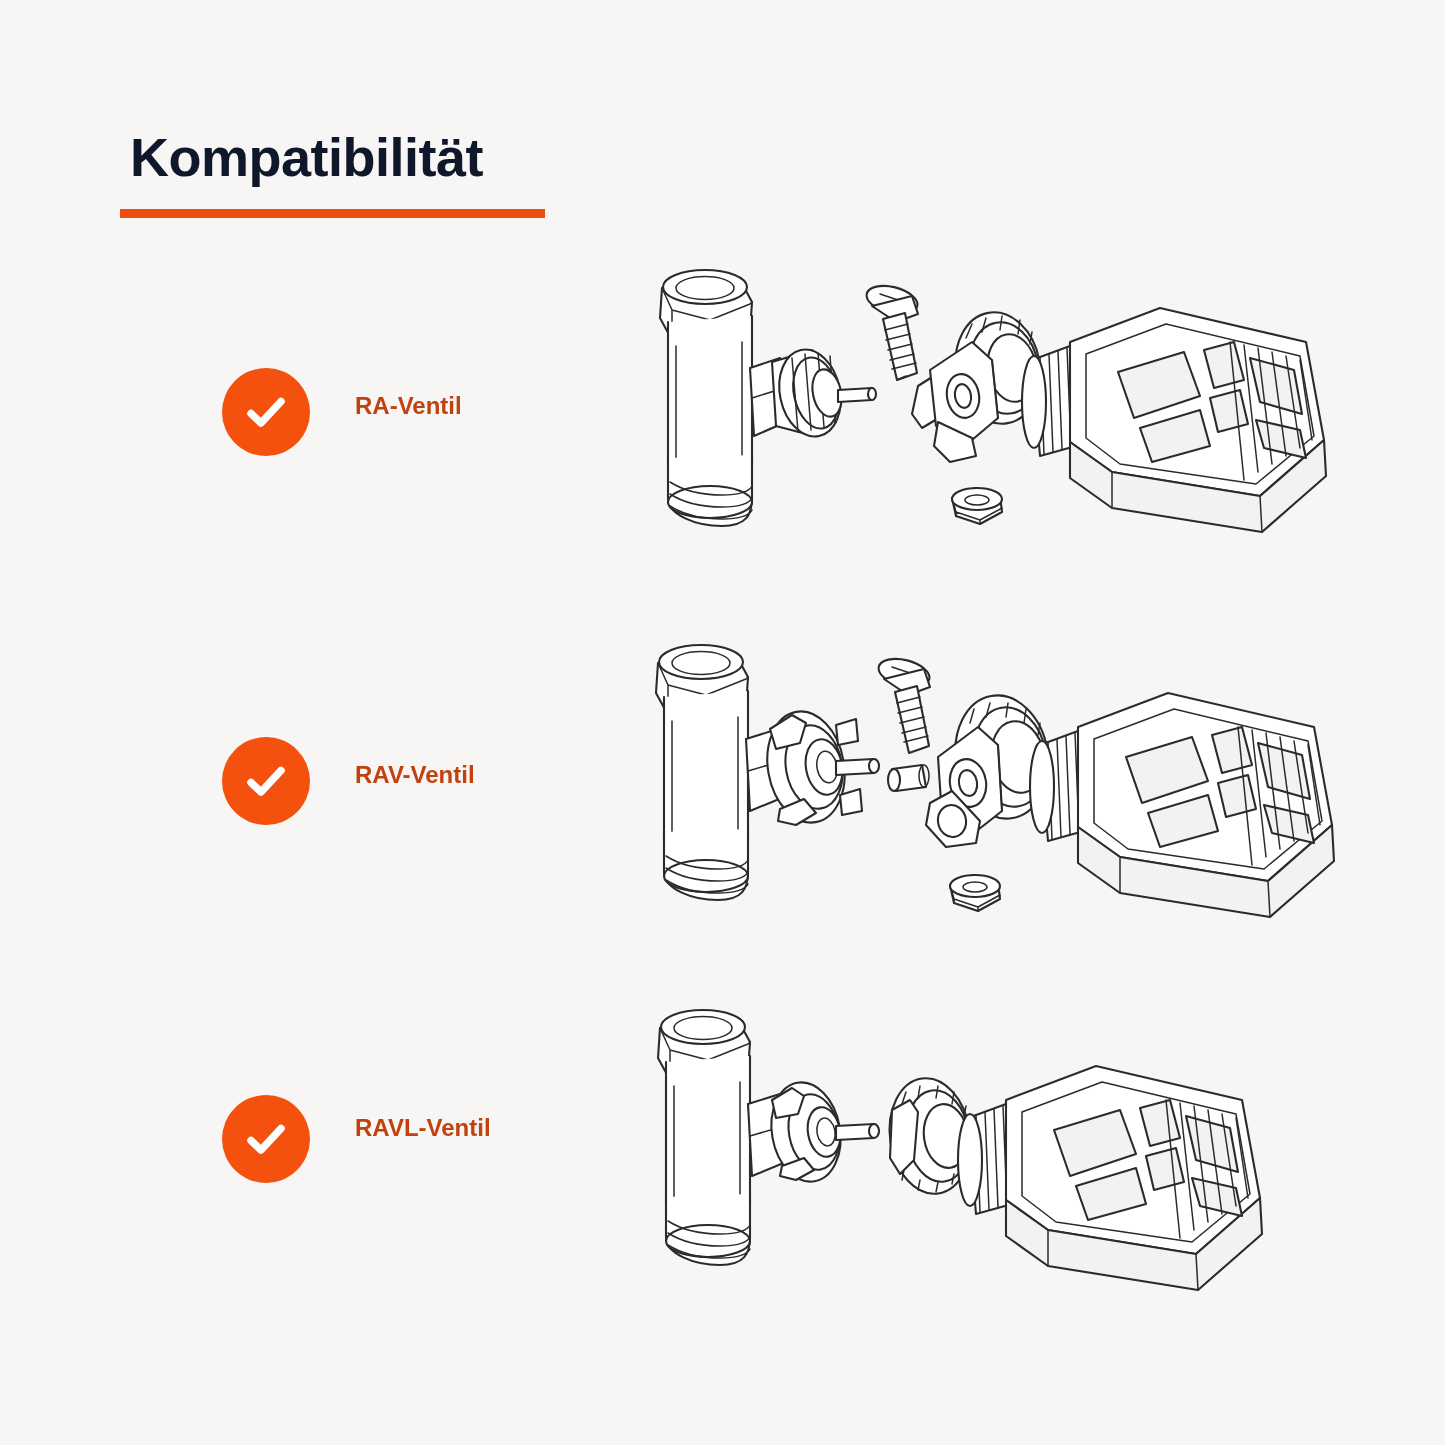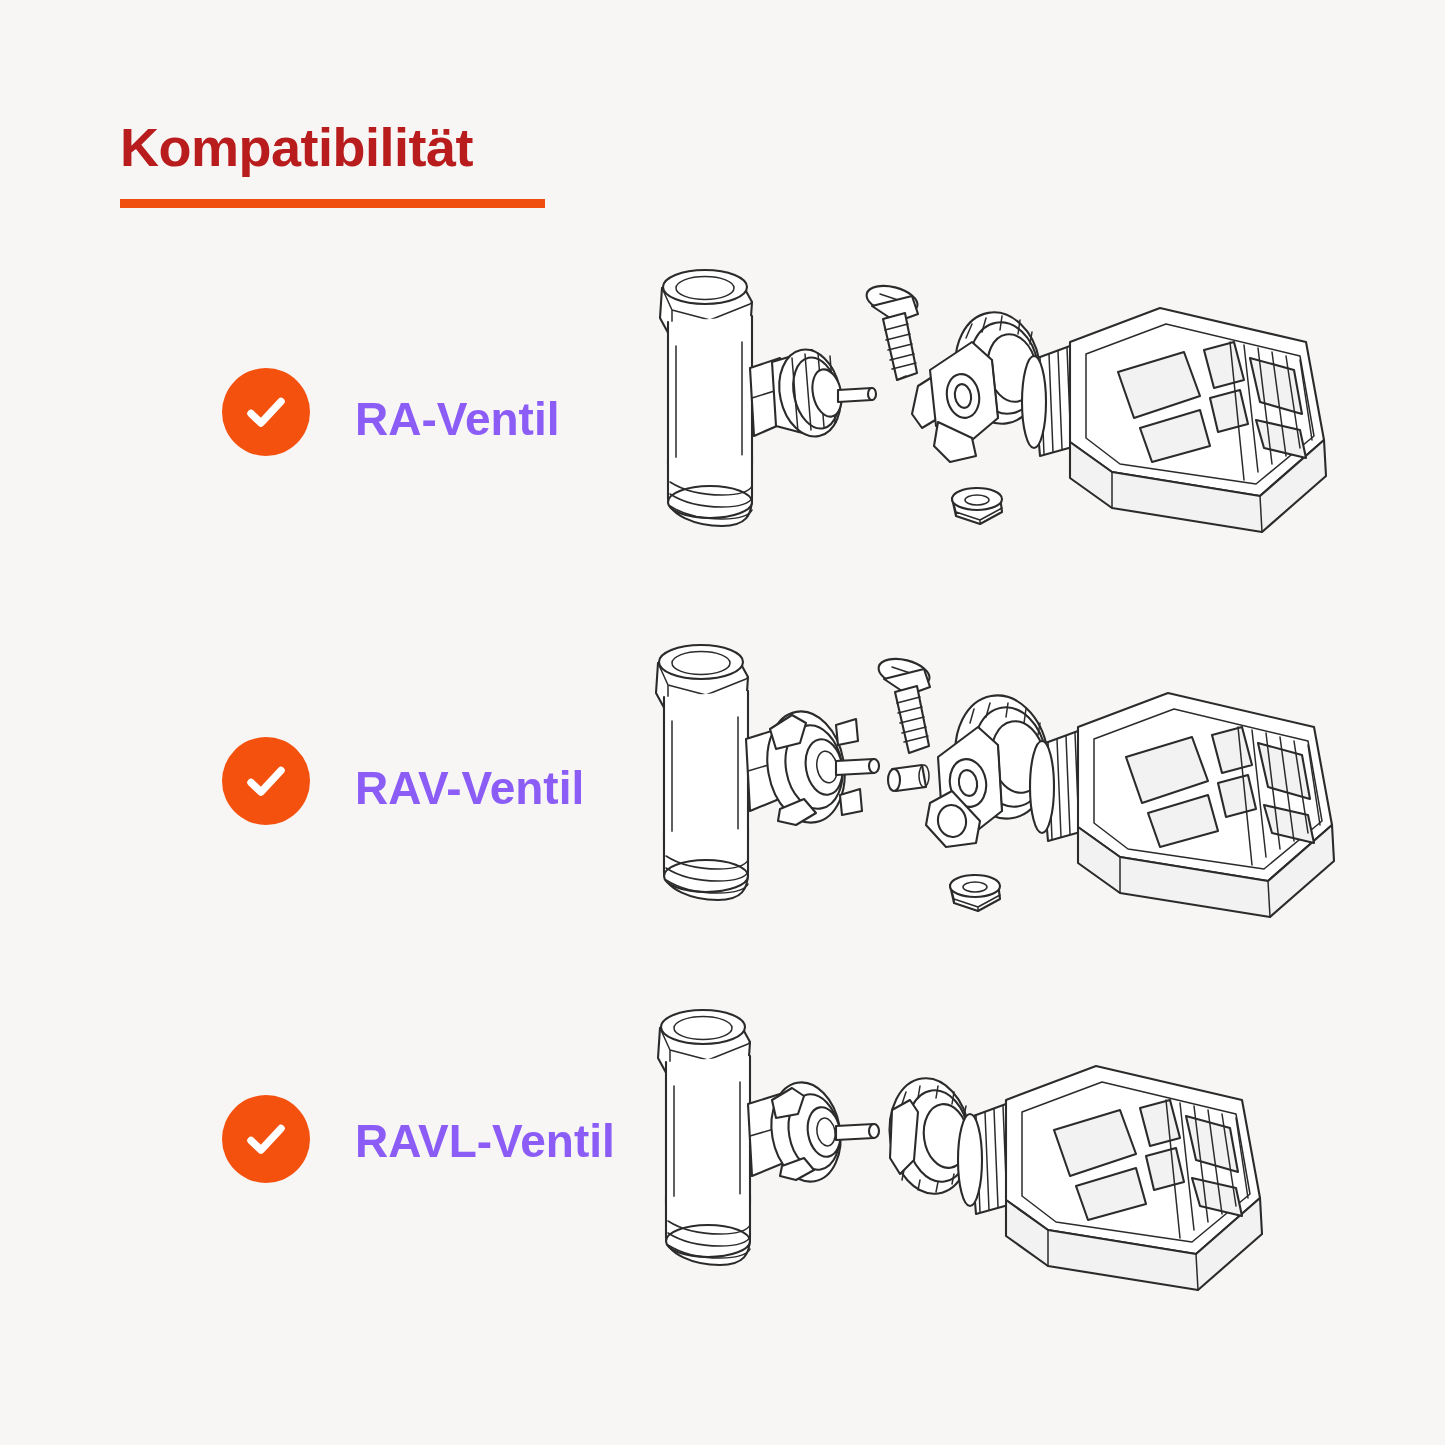--- a/index.html
+++ b/index.html
@@ -21,24 +21,24 @@
   }
   
   .heading-block {
     position: absolute;
     left: 120px;
     top: 118px;
   }
   .heading-title {
     font-size: 54px;
     font-weight: bold;
-    color: #b91c1c;
+    color: #0f172a;
     letter-spacing: -0.5px;
     line-height: 1.1;
-    margin: 0;
+    margin: 10px;
     white-space: nowrap;
   }
   .heading-rule {
     margin-top: 22px;
     width: 425px;
     height: 9px;
     background: #f04e0f;
   }
   
   .row {
@@ -64,23 +64,23 @@
   }
   .row-1 .check-badge { top: 108px; }
   .row-2 .check-badge { top: 110px; }
   .row-3 .check-badge { top: 105px; }
 
   .check-badge svg { display: block; }
 
   .row-label {
     position: absolute;
     left: 355px;
-    font-size: 46px;
+    font-size: 24px;
     font-weight: bold;
-    color: #8b5cf6;
+    color: #c2410c;
     letter-spacing: 0px;
     white-space: nowrap;
   }
   .row-1 .row-label { top: 132px; }
   .row-2 .row-label { top: 134px; }
   .row-3 .row-label { top: 124px; }
 
   .illus {
     position: absolute;
     left: 600px;

